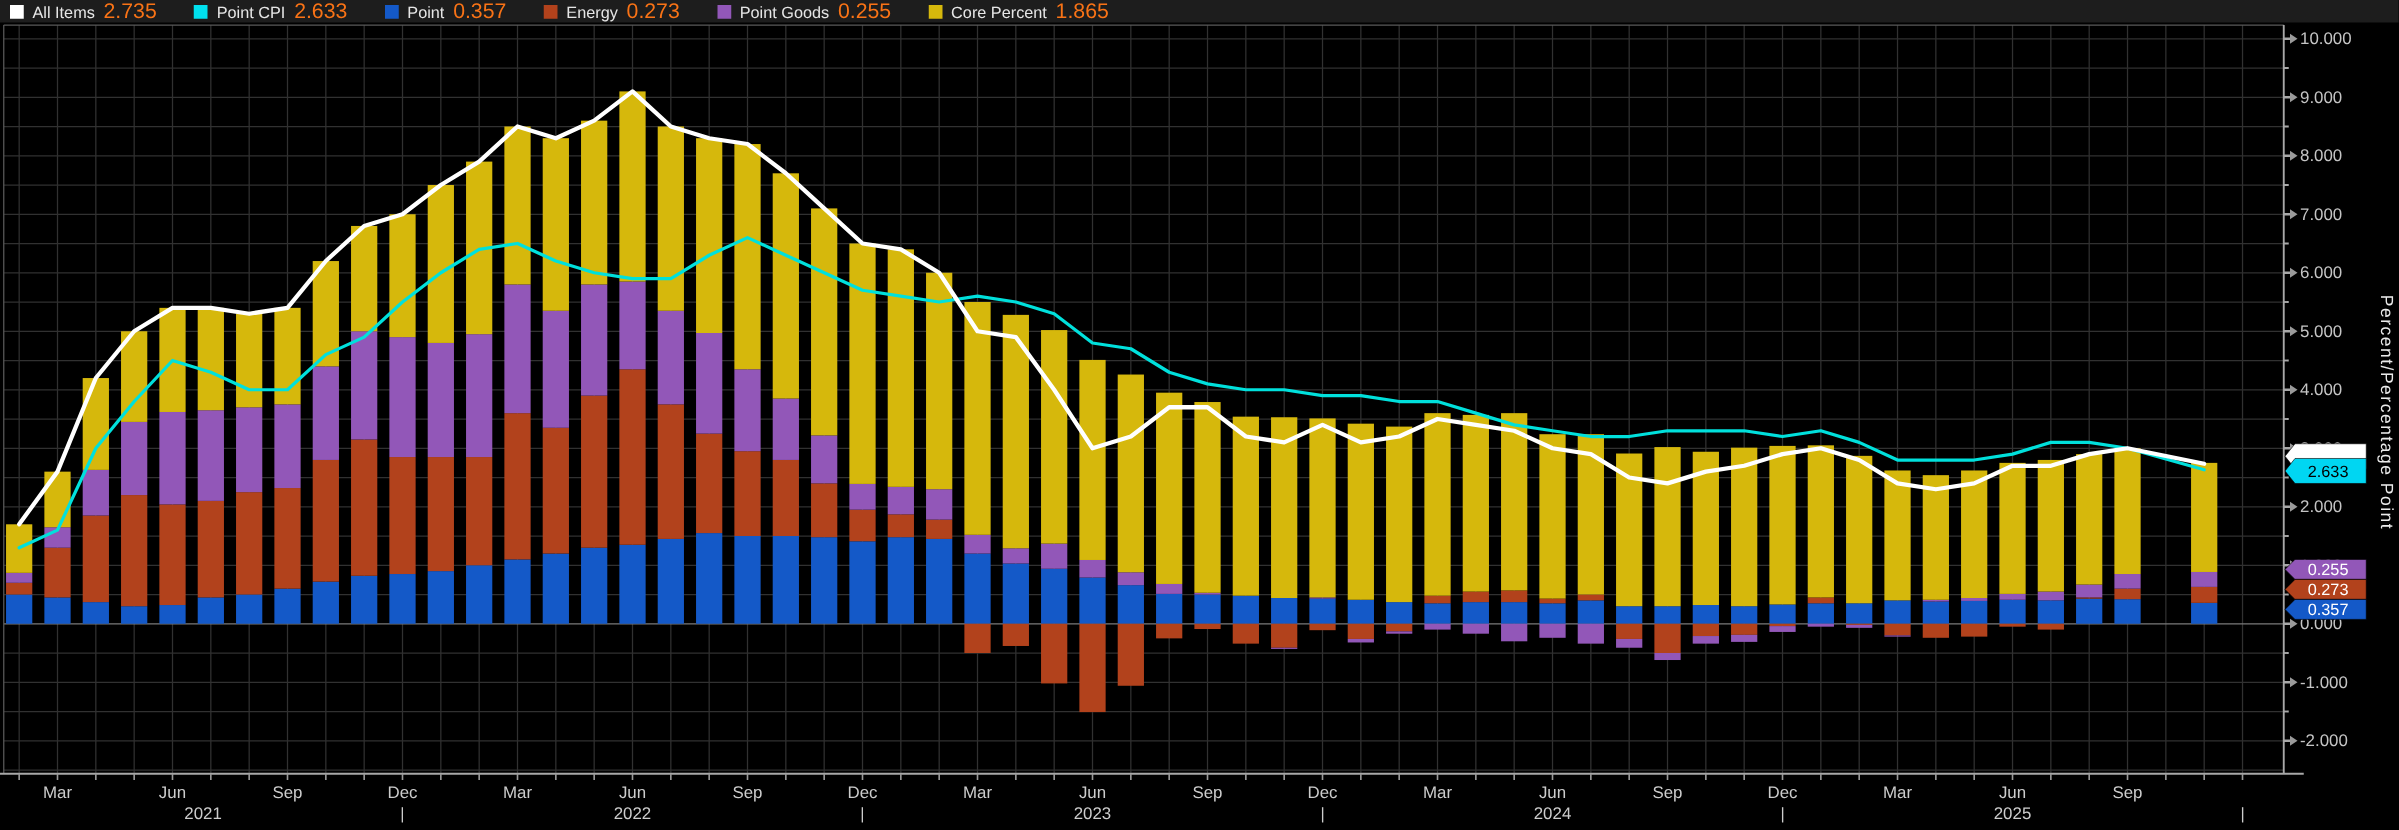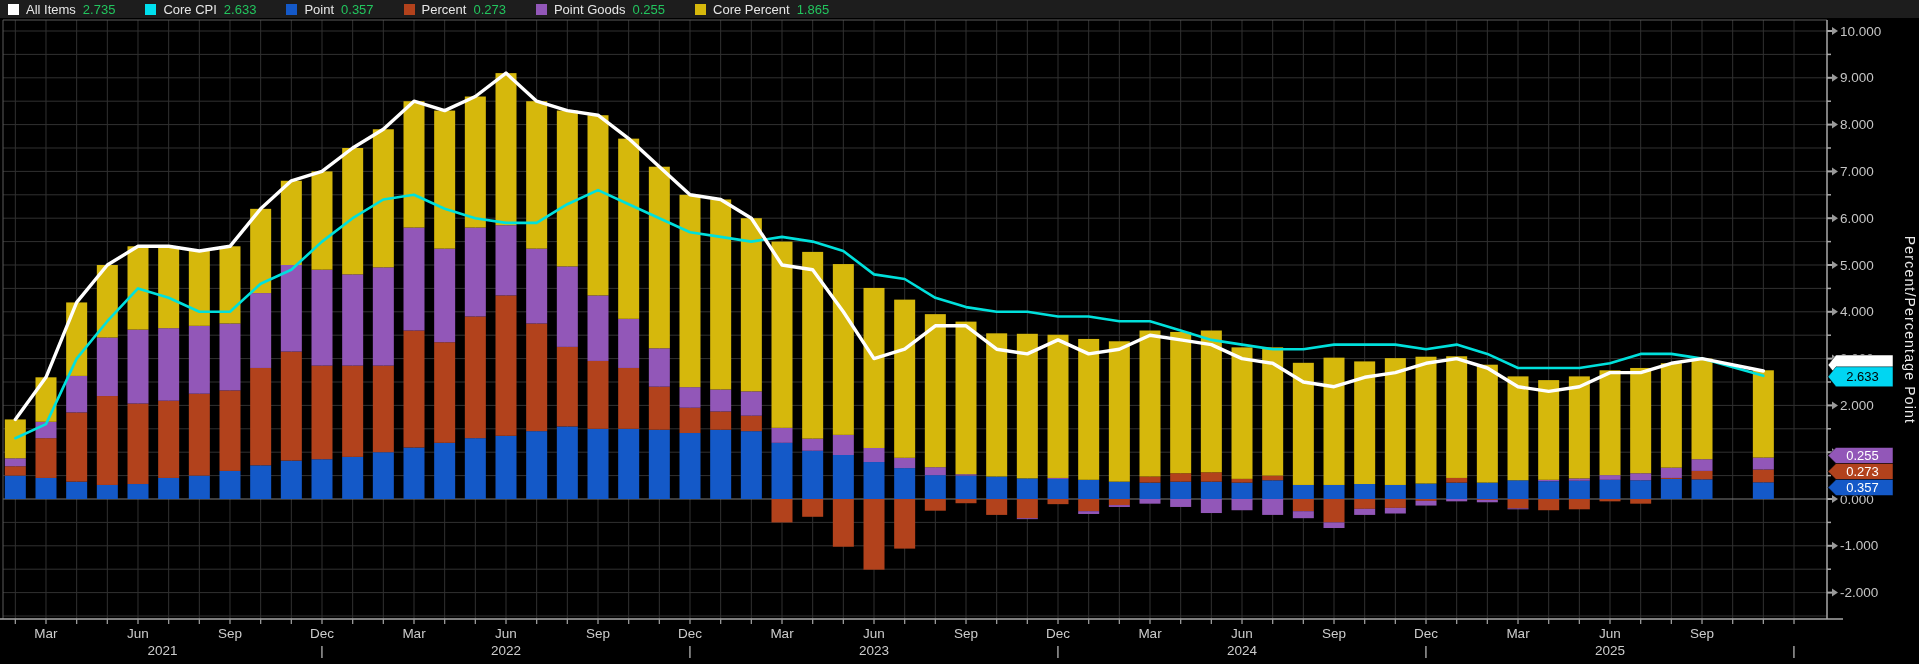--- a/index.html
+++ b/index.html
@@ -3,46 +3,46 @@
 <meta charset="utf-8">
 <style>
   html,body{margin:0;padding:0;background:#000;width:1919px;height:664px;overflow:hidden;
     font-family:"Liberation Sans", sans-serif;}
   #app{position:relative;width:1919px;height:664px;background:#000;}
   #legend{position:absolute;left:0;top:0;width:1919px;height:18px;background:#1d1d1d;
     display:flex;align-items:center;gap:30px;padding-left:8px;box-sizing:border-box;}
   .legend-item{display:flex;align-items:center;gap:7px;cursor:pointer;}
   .swatch{width:11px;height:11px;display:inline-block;}
   .legend-label{font-size:13px;color:#e6e6e6;white-space:nowrap;}
-  .legend-value{font-size:13px;color:#22c55e;}
+  .legend-value{font-size:17px;color:#f97316;}
   #chart-wrap{position:absolute;left:0;top:18px;}
 </style>
 </head>
 <body>
 
 <div id="app">
   <div id="legend">
       <div class="legend-item">
         <span class="swatch" style="background: rgb(255, 255, 255);"></span>
         <span class="legend-label">All Items</span>
         <span class="legend-value">2.735</span>
       </div>
       <div class="legend-item">
         <span class="swatch" style="background: rgb(0, 224, 238);"></span>
-        <span class="legend-label">Core CPI</span>
+        <span class="legend-label">Point CPI</span>
         <span class="legend-value">2.633</span>
       </div>
       <div class="legend-item">
         <span class="swatch" style="background: rgb(20, 89, 200);"></span>
         <span class="legend-label">Point</span>
         <span class="legend-value">0.357</span>
       </div>
       <div class="legend-item">
         <span class="swatch" style="background: rgb(178, 66, 28);"></span>
-        <span class="legend-label">Percent</span>
+        <span class="legend-label">Energy</span>
         <span class="legend-value">0.273</span>
       </div>
       <div class="legend-item">
         <span class="swatch" style="background: rgb(146, 87, 184);"></span>
         <span class="legend-label">Point Goods</span>
         <span class="legend-value">0.255</span>
       </div>
       <div class="legend-item">
         <span class="swatch" style="background: rgb(214, 184, 12);"></span>
         <span class="legend-label">Core Percent</span>

